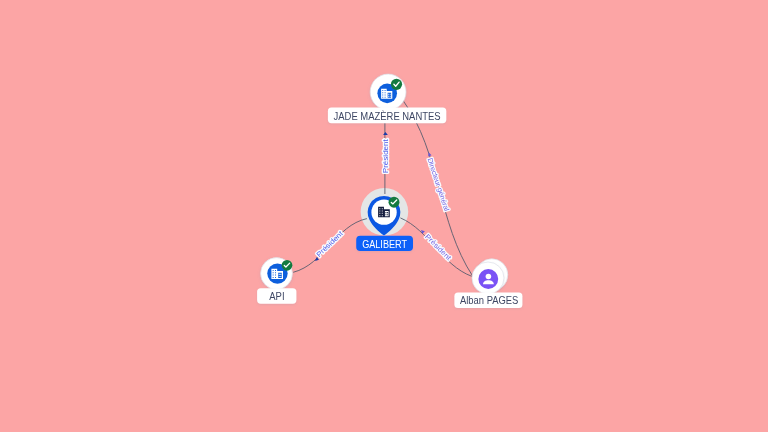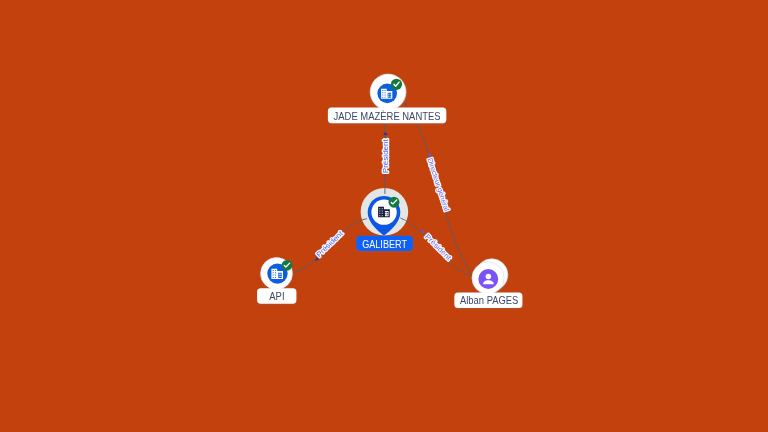--- a/index.html
+++ b/index.html
@@ -1,18 +1,18 @@
 <!DOCTYPE html>
 <html><head>
 <meta charset="utf-8">
 <style>
   html,body{margin:0;padding:0;}
   body{width:768px;height:432px;background:#fafbfe;overflow:hidden;
        font-family:"Liberation Sans",sans-serif;-webkit-font-smoothing:antialiased;}
-  #stage{position:relative;width:768px;height:432px;background:#c2410c;}
+  #stage{position:relative;width:768px;height:432px;background:#fca5a5;}
   svg.graph{position:absolute;left:0;top:0;width:768px;height:432px;display:block;}
   .edge-path{fill:none;stroke:#585c6e;stroke-width:0.9;}
   .edge-label{font-family:"Liberation Sans",sans-serif;font-size:7.1px;paint-order:stroke;stroke:#fafbfe;stroke-width:2.6px;stroke-linejoin:round;}
   .nlabel{font-family:"Liberation Sans",sans-serif;font-size:10px;}
 </style>
 </head>
 <body>
 
 <div id="stage">
 <svg class="graph" viewBox="0 0 768 432">

